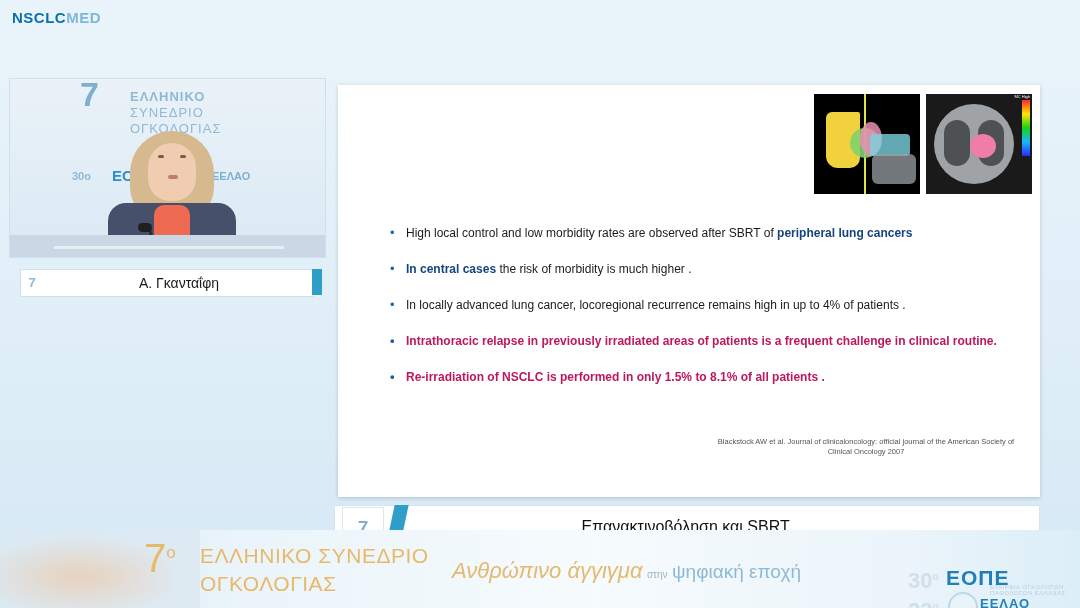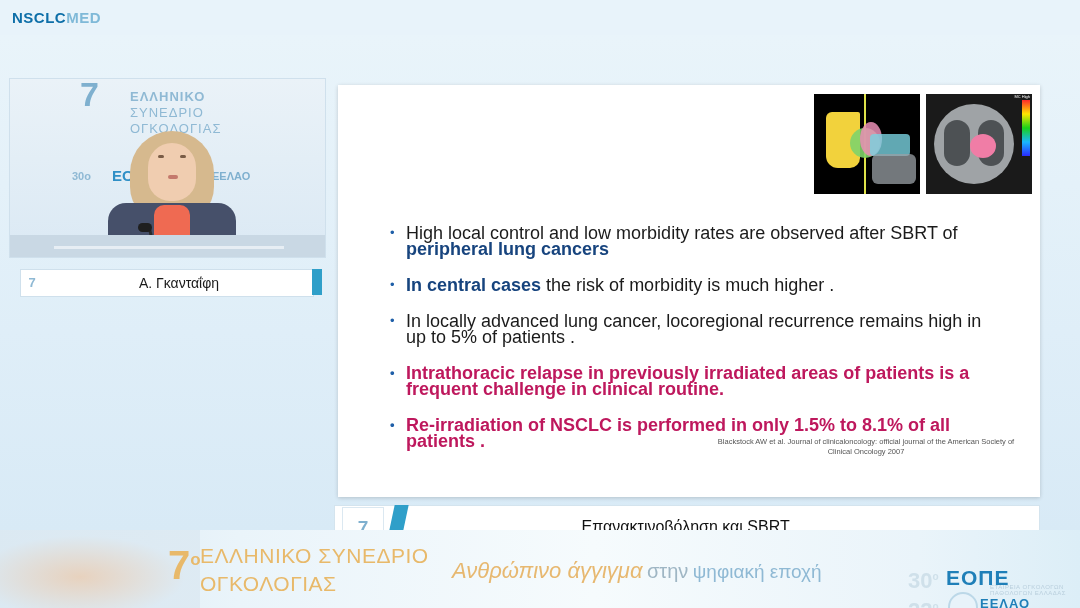--- a/index.html
+++ b/index.html
@@ -137,21 +137,21 @@
   .th-b-tumor{position:absolute;left:44px;top:40px;width:26px;height:24px;background:#f07da6;border-radius:50%;}
   .th-b-scale{position:absolute;right:2px;top:6px;width:8px;height:56px;
     background:linear-gradient(180deg,#ff2a2a,#ffe600,#19d119,#19b7ff,#2a2aff);}
   .th-b-scale-lbl{position:absolute;right:2px;top:0;color:#fff;font-size:4px;}
 
   .bullets{
     position:absolute;left:50px;top:140px;width:610px;
   }
   .bullet{
     position:relative;padding-left:18px;margin-bottom:20px;
-    font-size:18px;color:#1b1b1b;line-height:16px;
+    font-size:12px;color:#1b1b1b;line-height:16px;
   }
   .bullet:before{
     content:"•";position:absolute;left:2px;top:0;color:#1f5fa8;font-size:13px;
   }
   .bullet.bold{color:#be185d;font-weight:bold;}
   .bullet b{color:#17447e;}
   .ref{
     position:absolute;left:368px;top:352px;width:320px;
     font-size:7.5px;color:#555;line-height:10px;text-align:center;
   }
@@ -178,34 +178,34 @@
     position:absolute;left:0;top:530px;width:1080px;height:78px;
     background:linear-gradient(90deg,#d7e9f4 0%,#eaf4fa 22%,#f6fbfd 55%,#eaf4fa 85%,#dceef7 100%);
     overflow:hidden;
   }
   .hands{
     position:absolute;left:0;top:0;width:200px;height:78px;
     background:radial-gradient(ellipse at 40% 60%, #e9cdb4 0%, #dce9f2 62%);
     opacity:.85;
   }
   .banner-7{
-    position:absolute;left:168px;top:6px;color:#e8b96a;font-size:40px;font-weight:bold;margin-top:7px;
+    position:absolute;left:144px;top:6px;color:#e8b96a;font-size:40px;font-weight:normal;
   }
   .banner-7 sup{font-size:17px;}
   .banner-l1{
     position:absolute;left:200px;top:14px;color:#e8b96a;font-size:21px;letter-spacing:.5px;
   }
   .banner-l2{
     position:absolute;left:200px;top:42px;color:#e8b96a;font-size:21px;letter-spacing:.5px;
   }
   .banner-tag{
     position:absolute;left:452px;top:28px;white-space:nowrap;
   }
   .banner-tag .t1{color:#e7b870;font-size:22px;font-style:italic;}
-  .banner-tag .t2{color:#9fb6c4;font-size:20px;}
+  .banner-tag .t2{color:#9fb6c4;font-size:10px;}
   .banner-tag .t3{color:#8fb9d4;font-size:19px;margin-top:8px;}
   .b30{
     position:absolute;left:908px;top:38px;color:#cfe0ea;font-size:22px;font-weight:bold;
   }
   .b30 sup{font-size:10px;}
   .b22{
     position:absolute;left:908px;top:68px;color:#cfe0ea;font-size:22px;font-weight:bold;
   }
   .b22 sup{font-size:10px;}
   .eope{
@@ -291,21 +291,21 @@
 
 
     <div class="bullets">
       <div class="bullet">
         <span>High local control and low morbidity rates are observed after SBRT of </span><b>peripheral lung cancers</b>
       </div>
       <div class="bullet">
         <b>In central cases</b><span> the risk of morbidity is much higher .</span>
       </div>
       <div class="bullet">
-        <span>In locally advanced lung cancer, locoregional recurrence remains high in up to 5% of patients .</span>
+        <span>In locally advanced lung cancer, locoregional recurrence remains high in up to 4% of patients .</span>
       </div>
       <div class="bullet bold">
         <span>Intrathoracic relapse in previously irradiated areas of patients is a frequent challenge in clinical routine.</span>
       </div>
       <div class="bullet bold">
         <span>Re-irradiation of NSCLC is performed in only 1.5% to 8.1% of all patients .</span>
       </div>
     </div>
 
     <div class="ref">Blackstock AW et al. Journal of clinicaloncology: official journal of the American Society of Clinical Oncology 2007</div>

